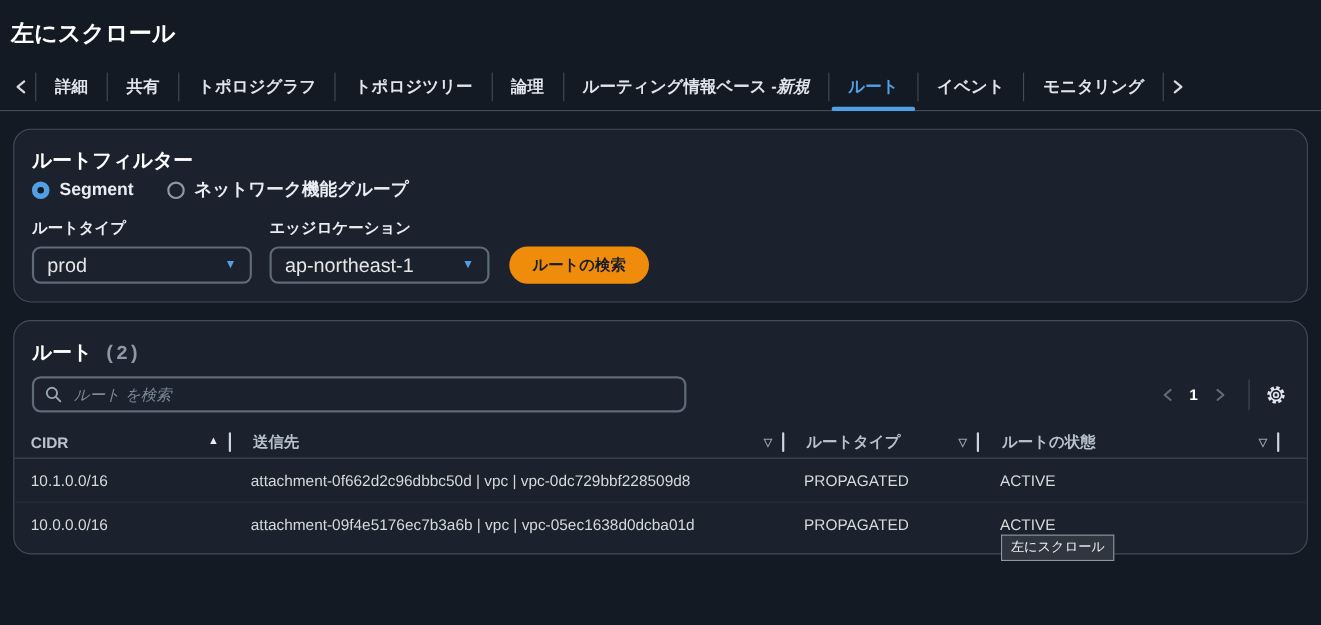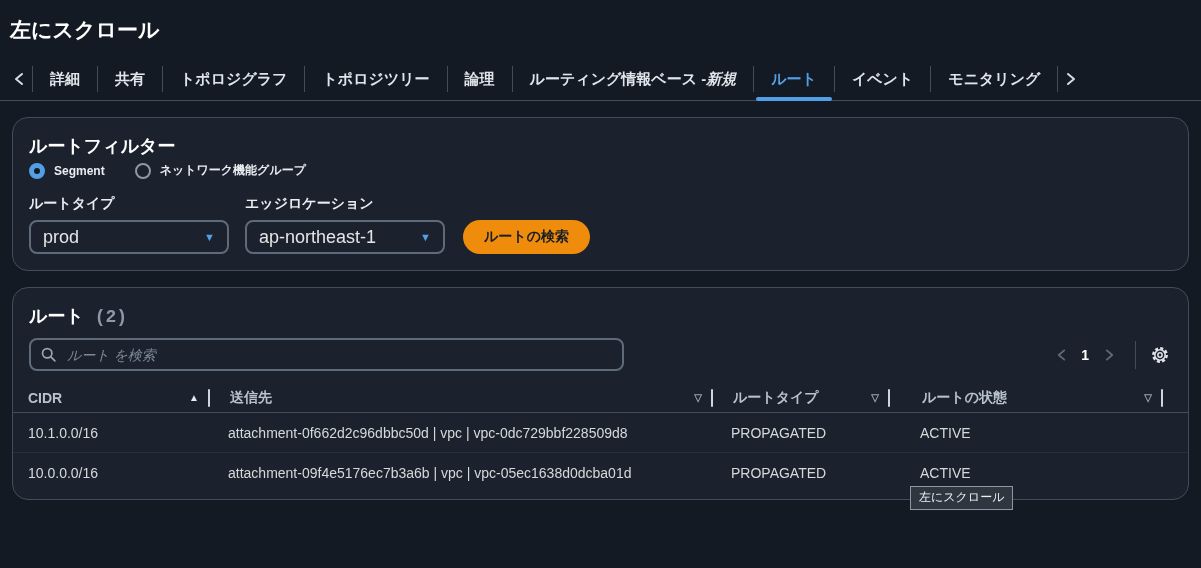--- a/index.html
+++ b/index.html
@@ -40,21 +40,21 @@
   }
   .panel h2 { margin:2px 0 4px 0; font-size:18px; font-weight:700; color:#ffffff;font-family:Liberation Mono, monospace; }
   .panel h2 .count { color:#8d99a8; font-weight:700; }
   .panel-desc { font-size:14px; color:#8d99a8; margin:0 0 14px 0; }
   
   .radio-group { display:flex; gap:30px; align-items:center; margin-bottom:16px; }
   .radio-option { display:flex; align-items:center; gap:9px; cursor:pointer; }
   .radio-circle { width:16px; height:16px; border-radius:50%; flex:0 0 16px; }
   .radio-circle.on  { border:5px solid #539fe5; background:#141a23; }
   .radio-circle.off { border:2px solid #8d99a8; background:transparent; }
-  .radio-label { font-size:12px; font-weight:700; color:#e9edf2; }
+  .radio-label { font-size:16px; font-weight:700; color:#e9edf2; }
   
   .fields-row { display:flex; align-items:flex-end; gap:16px; margin-top:4px; }
   .field-label { font-size:14px; font-weight:700; color:#e9edf2; margin-bottom:7px; }
   .select-box {
     width:200px; height:34px; border:2px solid #5f6b7a; border-radius:8px;
     display:flex; align-items:center; justify-content:space-between;
     padding:0 12px; cursor:pointer; background:#1b222d;
   }
   .select-value { font-size:18px; color:#e5e5e5; }
   .select-caret { color:#539fe5; font-size:11px; }
@@ -86,21 +86,21 @@
     border-bottom:1px solid #414d5c;
   }
   .th { display:flex; align-items:center; font-size:14px; font-weight:700; color:#b8c2cc; }
   .th .icon { margin-left:auto; margin-right:9px; font-size:10px; }
   .th .sort-asc { color:#e6ebf0; }
   .th .filter { color:#98a3b0; }
   .col-bar { width:2px; height:18px; background:#cfd6dd; border-radius:1px; flex:0 0 2px; }
   .c1 { width:180px; }
   .c2 { width:501px; padding-left:20px; }
   .c3 { width:175px; padding-left:20px; }
-  .c4 { width:271px; padding-left:32px; }
+  .c4 { width:271px; padding-left:21px; }
   .trow { display:flex; align-items:center; height:40px; padding-left:15px;
           border-bottom:1px solid #262f3b; font-size:14px; color:#d4dada; }
   .trow:last-child { border-bottom:none; }
   .td { overflow:hidden; white-space:nowrap; }
   
   .tooltip {
     position:absolute; left:910px; top:486px; z-index:10;
     background:#30363f; border:1px solid #8d97a3; color:#edf1f5;
     font-size:12px; padding:2px 8px 3px 8px; white-space:nowrap;
   }

